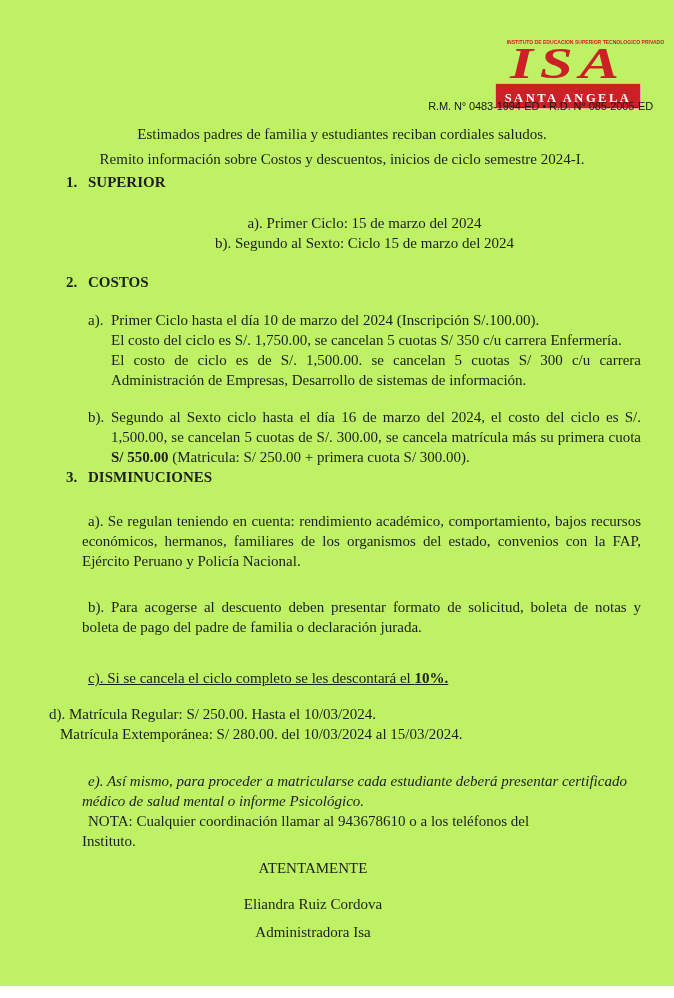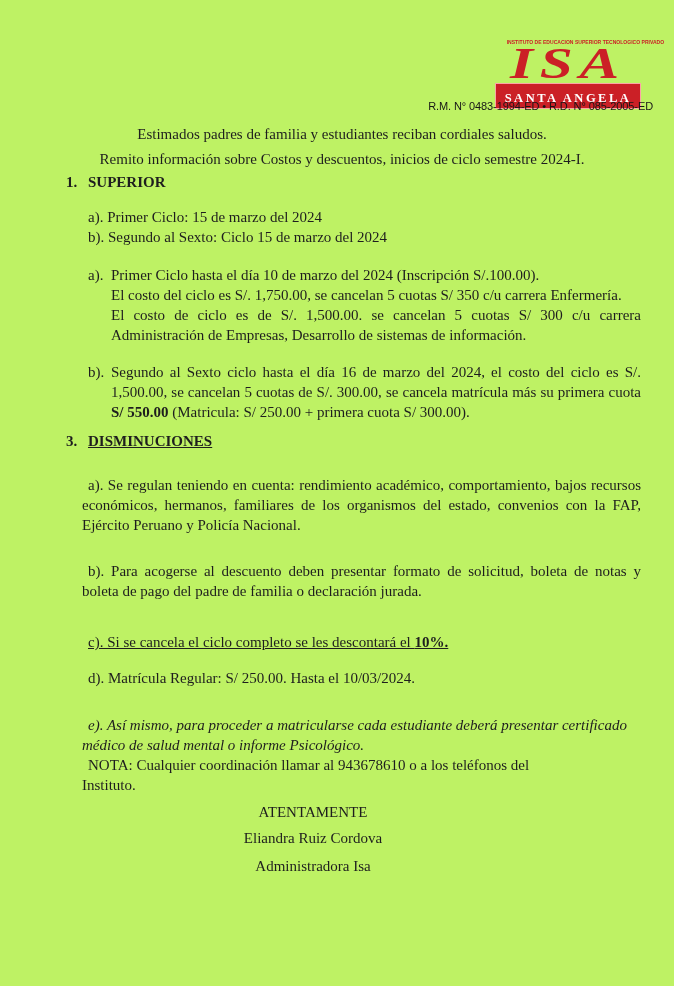--- a/index.html
+++ b/index.html
@@ -42,46 +42,46 @@
   }
 
   
   .content { position:absolute; top:122px; left:43px; right:33px; }
   .intro-line { line-height:25px;text-align:center; }
 
   .h-row { font-weight:bold; line-height:20px; }
   .h-num { display:inline-block; margin-left:23px; width:22px; }
   .h-inicios { margin-top:0; }
   .h-costos { margin-top:19px; }
-  .h-dism   { margin-top:9px;text-decoration:underline; }
+  .h-dism   { margin-top:0; }
 
-  .sec1-items { margin-top:15px; margin-left:45px; }
+  .sec1-items { margin-top:21px; margin-left:45px;text-align:center; }
   .sec1-items .line { line-height:20px; }
 
   .row { display:flex; margin-left:45px; }
   .row .marker { flex:none; width:23px; line-height:20px; }
   .row .body { flex:1; line-height:20px; }
   .row-a { margin-top:18px; }
   .row-b { margin-top:17px; }
   .just { text-align:justify; }
   .plain { text-align:left; }
 
   .item3 { margin-left:39px; text-indent:6px; line-height:20px; }
   .i3a { margin-top:24px; }
   .i3b { margin-top:26px; }
   .i3c { margin-top:31px;text-decoration:underline; }
-  .i3d { margin-top:16px; margin-left:39px; line-height:20px; }
+  .i3d { margin-top:16px; line-height:20px; }
   .i3d .l1 { text-indent:6px; }
   .i3d .l2 { padding-left:17px; }
   .i3e { margin-top:27px;font-style:italic; }
 
   .nota { margin-left:39px; text-indent:6px; line-height:20px; max-width:500px; }
 
   .closing { margin-top:7px; width:540px; text-align:center; line-height:20px; }
-  .closing .name { margin-top:6px; }
+  .closing .name { margin-top:16px; }
   .closing .role { margin-top:8px; }
 
   b { font-weight:bold; }
 </style>
 </head>
 <body>
 
 <div class="page">
 
   <div class="logo">
@@ -97,20 +97,23 @@
     <div class="intro-line">Remito información sobre Costos y descuentos, inicios de ciclo semestre 2024-I.</div>
 
     <div class="h-row h-inicios">
       <span class="h-num">1.</span><span>SUPERIOR</span>
     </div>
     <div class="sec1-items">
       <div class="line">a). Primer Ciclo: 15 de marzo del 2024</div>
       <div class="line">b). Segundo al Sexto: Ciclo 15 de marzo del 2024</div>
     </div>
 
+    <div class="h-row h-costos">
+      <span class="h-num">2.</span><span>COSTOS</span>
+    </div>
 
     <div class="row row-a">
       <div class="marker">a).</div>
       <div class="body">
         <div class="plain">Primer Ciclo hasta el día 10 de marzo del 2024 (Inscripción S/.100.00).</div>
         <div class="just">El costo del ciclo es S/. 1,750.00, se cancelan 5 cuotas S/ 350 c/u carrera Enfermería.</div>
         <div class="just">El costo de ciclo es de S/. 1,500.00. se cancelan 5 cuotas S/ 300 c/u carrera Administración de Empresas, Desarrollo de sistemas de información.</div>
       </div>
     </div>
 
@@ -127,20 +130,21 @@
 
     <div class="item3 just i3a">a). Se regulan teniendo en cuenta: rendimiento académico, comportamiento, bajos recursos económicos, hermanos, familiares de los organismos del estado, convenios con la FAP, Ejército Peruano y Policía Nacional.</div>
     <div class="item3 just i3b">b). Para acogerse al descuento deben presentar formato de solicitud, boleta de notas y boleta de pago del padre de familia o declaración jurada.</div>
 
     <div class="item3 i3c">
       <span>c). Si se cancela el ciclo completo se les descontará el </span><b>10%.</b>
     </div>
 
     <div class="i3d">
       <div class="l1">d). Matrícula Regular: S/ 250.00. Hasta el 10/03/2024.</div>
+      <div class="l2">Matrícula Extemporánea:  S/ 280.00. del 10/03/2024 al 15/03/2024.</div>
     </div>
 
     <div class="item3 i3e">e). Así mismo, para proceder a matricularse cada estudiante deberá presentar certificado médico de salud mental o informe Psicológico.</div>
 
     <div class="nota">NOTA: Cualquier coordinación llamar al 943678610 o a los teléfonos del Instituto.</div>
 
     <div class="closing">
       <div>ATENTAMENTE</div>
       <div class="name">Eliandra Ruiz Cordova</div>
       <div class="role">Administradora Isa</div>

